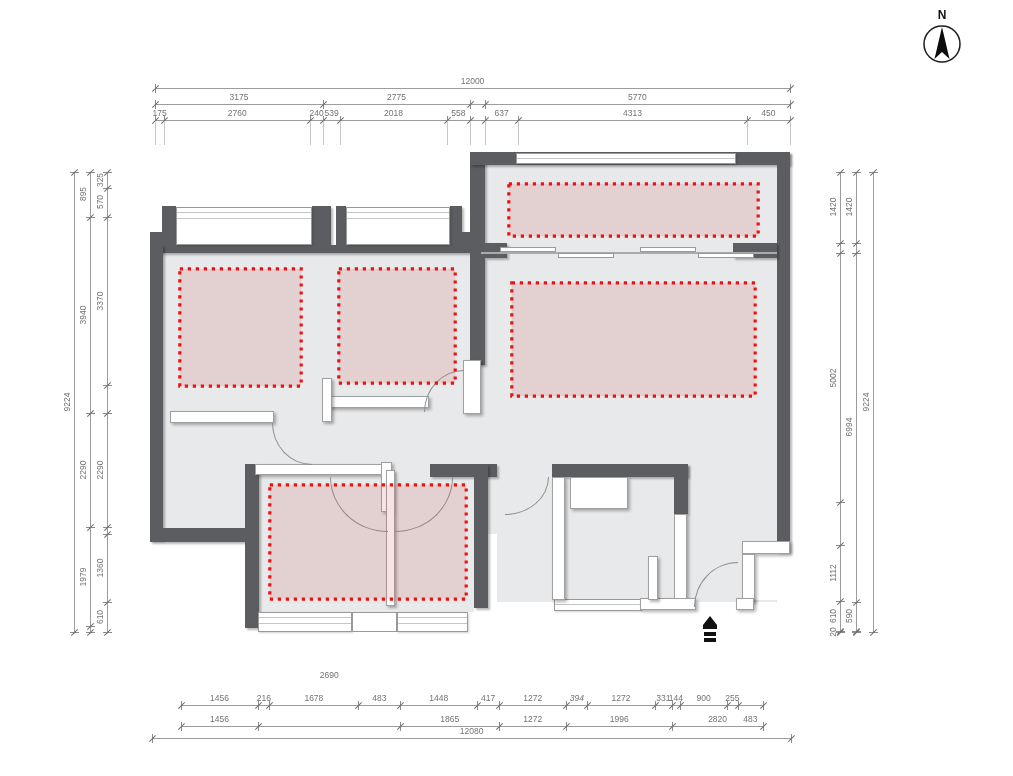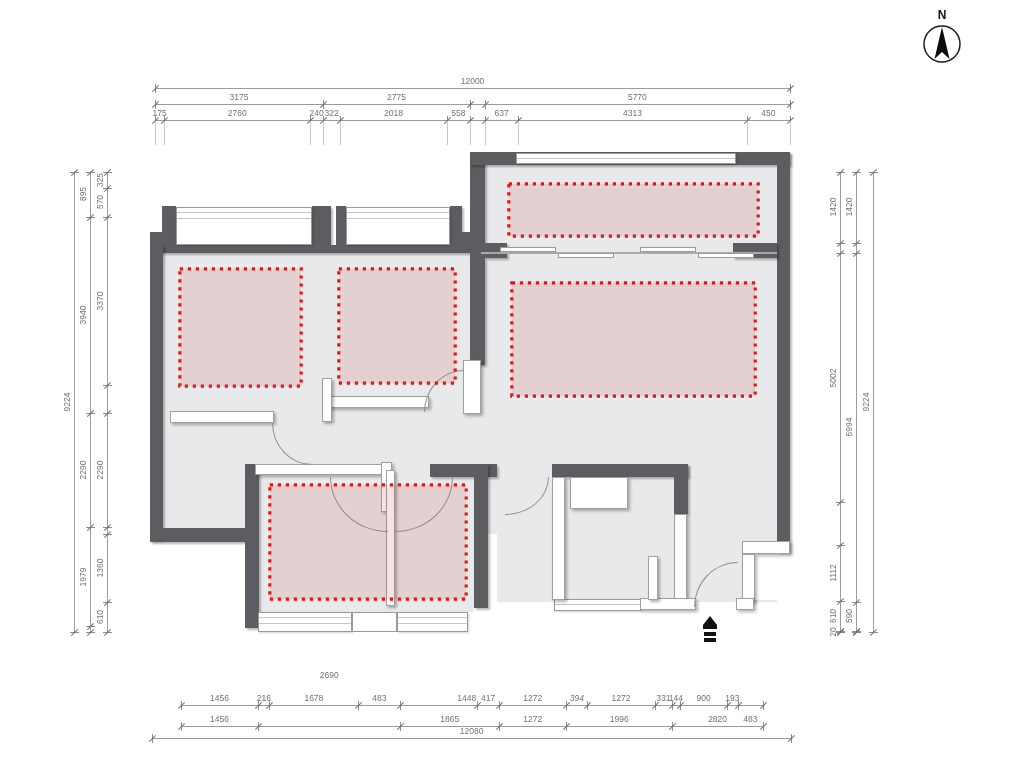--- a/index.html
+++ b/index.html
@@ -171,21 +171,21 @@
       <i class="dslash" style="left: 310.32px; top: 116px;"></i>
       <i class="dext" style="left: 310.32px; top: 121px; height: 24px;"></i>
       <span class="dlabel" style="left: 237.291px; top: 118px;">2760</span>
       <i class="dtick" style="left: 323.021px; top: 116px; width: 1px; height: 9px;"></i>
       <i class="dslash" style="left: 323.021px; top: 116px;"></i>
       <i class="dext" style="left: 323.021px; top: 121px; height: 24px;"></i>
       <span class="dlabel" style="left: 316.671px; top: 118px;">240</span>
       <i class="dtick" style="left: 340.061px; top: 116px; width: 1px; height: 9px;"></i>
       <i class="dslash" style="left: 340.061px; top: 116px;"></i>
       <i class="dext" style="left: 340.061px; top: 121px; height: 24px;"></i>
-      <span class="dlabel" style="left: 331.541px; top: 118px;">322</span>
+      <span class="dlabel" style="left: 331.541px; top: 118px;">539</span>
       <i class="dtick" style="left: 446.854px; top: 116px; width: 1px; height: 9px;"></i>
       <i class="dslash" style="left: 446.854px; top: 116px;"></i>
       <i class="dext" style="left: 446.854px; top: 121px; height: 24px;"></i>
       <span class="dlabel" style="left: 393.458px; top: 118px;">2018</span>
       <i class="dtick" style="left: 469.874px; top: 116px; width: 1px; height: 9px;"></i>
       <i class="dslash" style="left: 469.874px; top: 116px;"></i>
       <i class="dext" style="left: 469.874px; top: 121px; height: 24px;"></i>
       <span class="dlabel" style="left: 458.364px; top: 118px;">558</span>
       <i class="dtick" style="left: 484.692px; top: 116px; width: 1px; height: 9px;"></i>
       <i class="dslash" style="left: 484.692px; top: 116px;"></i>
@@ -212,21 +212,21 @@
       <i class="dslash" style="left: 269.482px; top: 701px;"></i>
       <span class="dlabel" style="left: 263.767px; top: 703px;">216</span>
       <i class="dtick" style="left: 358.282px; top: 701px; width: 1px; height: 9px;"></i>
       <i class="dslash" style="left: 358.282px; top: 701px;"></i>
       <span class="dlabel" style="left: 313.882px; top: 703px;">1678</span>
       <i class="dtick" style="left: 400.406px; top: 701px; width: 1px; height: 9px;"></i>
       <i class="dslash" style="left: 400.406px; top: 701px;"></i>
       <span class="dlabel" style="left: 379.344px; top: 703px;">483</span>
       <i class="dtick" style="left: 477.034px; top: 701px; width: 1px; height: 9px;"></i>
       <i class="dslash" style="left: 477.034px; top: 701px;"></i>
-      <span class="dlabel" style="left: 438.72px; top: 703px; margin-left: 28px;">1448</span>
+      <span class="dlabel" style="left: 438.72px; top: 703px;">1448</span>
       <i class="dtick" style="left: 499.102px; top: 701px; width: 1px; height: 9px;"></i>
       <i class="dslash" style="left: 499.102px; top: 701px;"></i>
       <span class="dlabel" style="left: 488.068px; top: 703px;">417</span>
       <i class="dtick" style="left: 566.416px; top: 701px; width: 1px; height: 9px;"></i>
       <i class="dslash" style="left: 566.416px; top: 701px;"></i>
       <span class="dlabel" style="left: 532.759px; top: 703px;">1272</span>
       <i class="dtick" style="left: 587.267px; top: 701px; width: 1px; height: 9px;"></i>
       <i class="dslash" style="left: 587.267px; top: 701px;"></i>
       <span class="dlabel" style="left: 576.842px; top: 703px; font-style: italic;">394</span>
       <i class="dtick" style="left: 654.581px; top: 701px; width: 1px; height: 9px;"></i>
@@ -236,21 +236,21 @@
       <i class="dslash" style="left: 672.098px; top: 701px;"></i>
       <span class="dlabel" style="left: 663.339px; top: 703px;">331</span>
       <i class="dtick" style="left: 679.718px; top: 701px; width: 1px; height: 9px;"></i>
       <i class="dslash" style="left: 679.718px; top: 701px;"></i>
       <span class="dlabel" style="left: 675.908px; top: 703px;">144</span>
       <i class="dtick" style="left: 727.346px; top: 701px; width: 1px; height: 9px;"></i>
       <i class="dslash" style="left: 727.346px; top: 701px;"></i>
       <span class="dlabel" style="left: 703.532px; top: 703px;">900</span>
       <i class="dtick" style="left: 737.56px; top: 701px; width: 1px; height: 9px;"></i>
       <i class="dslash" style="left: 737.56px; top: 701px;"></i>
-      <span class="dlabel" style="left: 732.453px; top: 703px;">193</span>
+      <span class="dlabel" style="left: 732.453px; top: 703px;">255</span>
       <i class="dtick" style="left: 763.12px; top: 701px; width: 1px; height: 9px;"></i>
       <i class="dslash" style="left: 763.12px; top: 701px;"></i>
       <span class="dlabel" style="left: 750.34px; top: 724px;">483</span>
       <i class="dline" style="left: 181px; top: 726px; width: 582.12px; height: 1px;"></i>
       <i class="dtick" style="left: 181px; top: 722px; width: 1px; height: 9px;"></i>
       <i class="dslash" style="left: 181px; top: 722px;"></i>
       <i class="dtick" style="left: 258.052px; top: 722px; width: 1px; height: 9px;"></i>
       <i class="dslash" style="left: 258.052px; top: 722px;"></i>
       <span class="dlabel" style="left: 219.526px; top: 724px;">1456</span>
       <i class="dtick" style="left: 400.406px; top: 722px; width: 1px; height: 9px;"></i>

